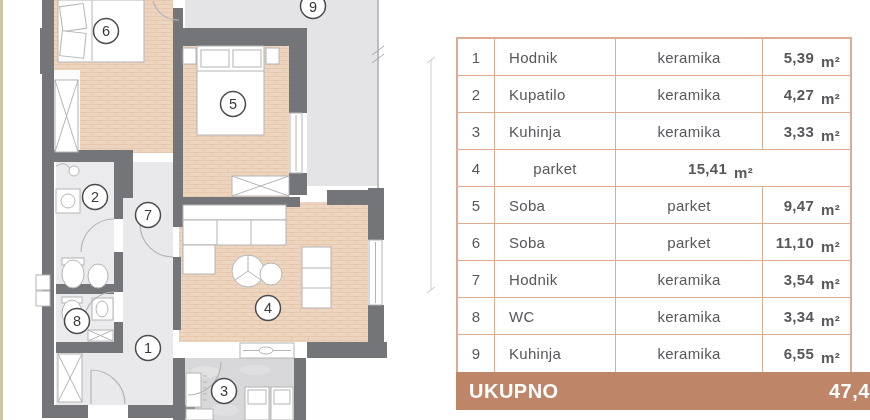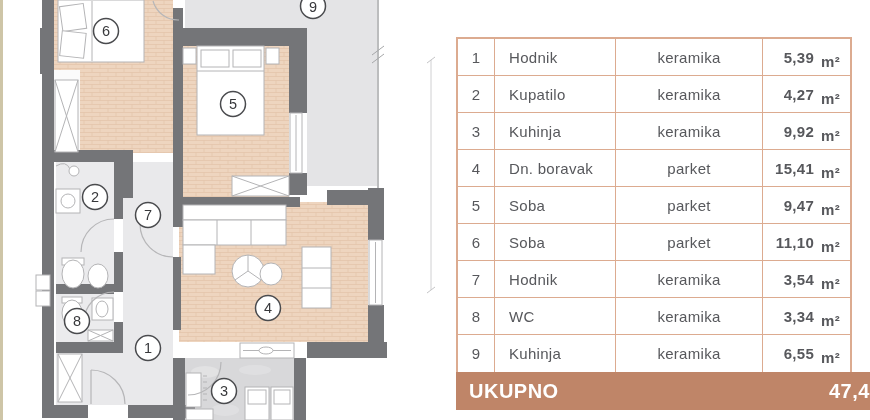--- a/index.html
+++ b/index.html
@@ -230,27 +230,26 @@
       <div class="tcell c-area">
           <span>4,27</span>
           <span class="unit">m²</span>
         </div>
     </div>
     <div class="trow">
       <div class="tcell c-num">3</div>
       <div class="tcell c-name">Kuhinja</div>
       <div class="tcell c-mat">keramika</div>
       <div class="tcell c-area">
-          <span>9,92</span>
+          <span>3,33</span>
           <span class="unit">m²</span>
         </div>
     </div>
     <div class="trow">
       <div class="tcell c-num">4</div>
-      <div class="tcell c-name">Dn. boravak</div>
       <div class="tcell c-mat">parket</div>
       <div class="tcell c-area">
           <span>15,41</span>
           <span class="unit">m²</span>
         </div>
     </div>
     <div class="trow">
       <div class="tcell c-num">5</div>
       <div class="tcell c-name">Soba</div>
       <div class="tcell c-mat">parket</div>

